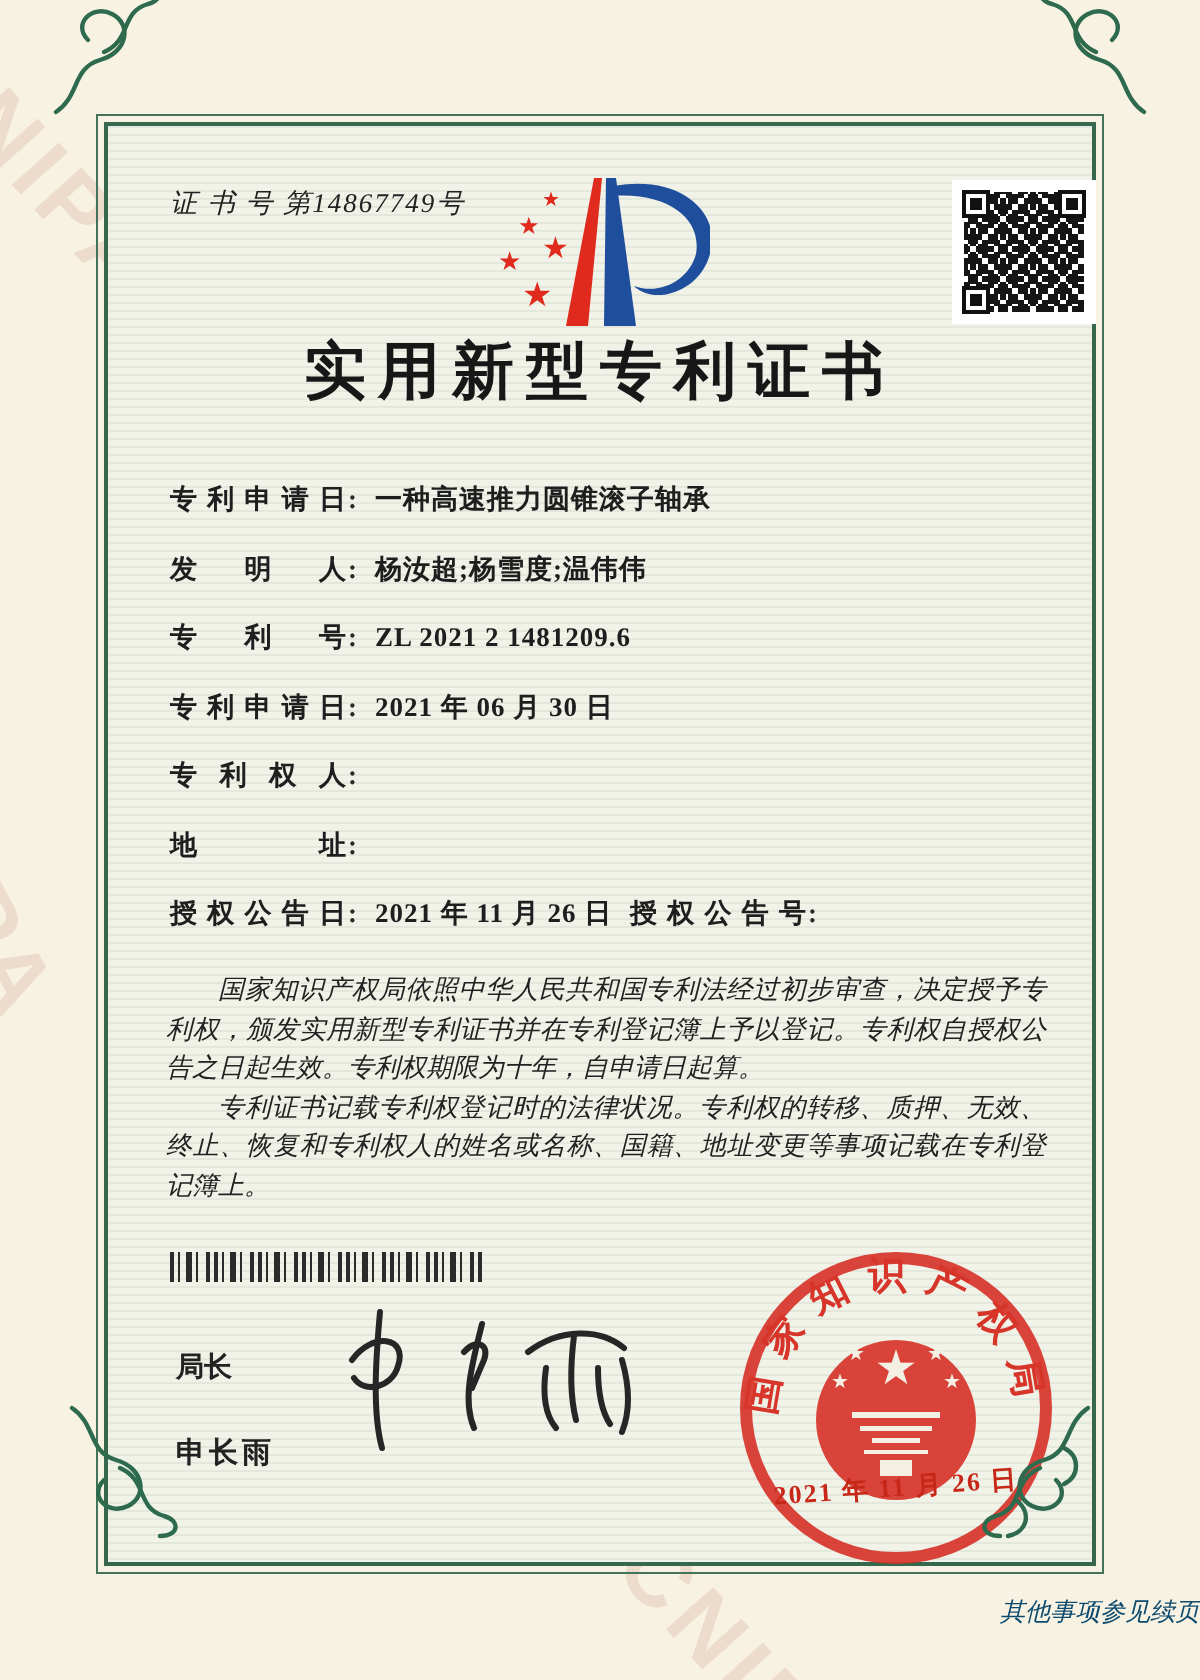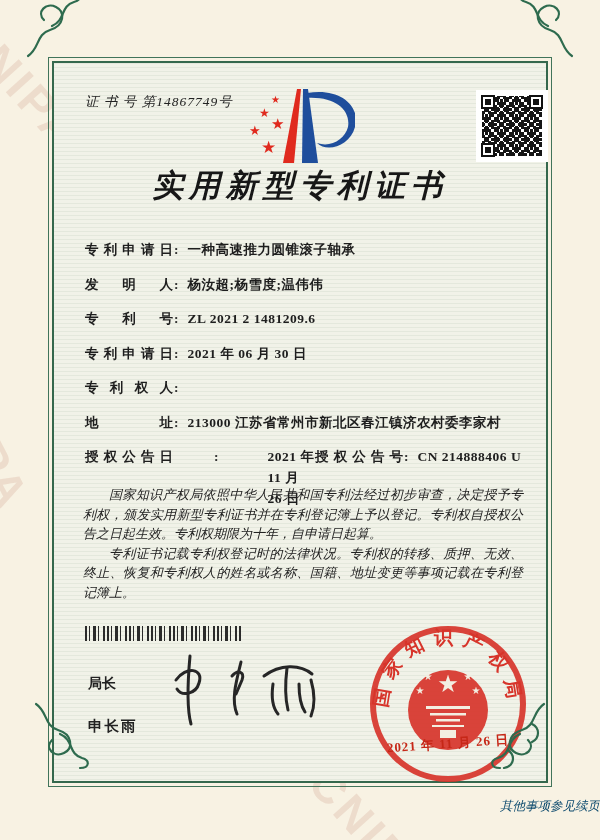--- a/index.html
+++ b/index.html
@@ -29,31 +29,31 @@
       box-shadow:0 0 0 3px #fff;}
   .qr .mods{position:absolute;inset:3px;
       background:
         conic-gradient(#151515 0 90deg,transparent 90deg 180deg,#151515 180deg 270deg,transparent 270deg 360deg) 0 0/6px 6px,
         conic-gradient(transparent 0 90deg,#151515 90deg 180deg,transparent 180deg 270deg,#151515 270deg 360deg) 2px 1px/10px 10px;}
   .qr .finder{position:absolute;width:14px;height:14px;border:2.5px solid #111;background:#fff;box-sizing:border-box;}
   .qr .finder::after{content:"";position:absolute;inset:2px;background:#111;}
   .qr .f-tl{left:2px;top:2px;} .qr .f-tr{right:2px;top:2px;} .qr .f-bl{left:2px;bottom:2px;}
 
   .title{position:absolute;left:0;top:108px;width:100%;text-align:center;
-         font-size:31px;font-weight:bold;letter-spacing:6px;color:#171717;font-style:italic;}
+         font-size:31px;font-weight:bold;letter-spacing:6px;color:#171717;}
 
   .fields{position:absolute;left:37px;top:182px;width:442px;font-size:13.5px;}
   .row{display:flex;align-items:baseline;margin-bottom:13.5px;line-height:21px;}
   .lbl{display:inline-block;width:88px;text-align:justify;text-align-last:justify;
        font-weight:bold;color:#1e1e1e;flex:none;}
   .colon{font-weight:bold;margin:0 9px 0 1px;flex:none;}
   .val{color:#1e1e1e;font-weight:bold;letter-spacing:0.5px;}
   .row-double{display:flex;}
   .grp{display:flex;align-items:baseline;line-height:21px;}
-  .grp1{width:230px;flex:none;gap:40px;}
+  .grp1{width:230px;flex:none;}
 
   .body-text{position:absolute;left:35px;top:428px;width:440px;}
   .body-text p{margin:0;font-size:13px;line-height:19.5px;text-indent:2em;
                text-align:justify;font-style:italic;color:#222;}
 
   .barcode{position:absolute;left:37px;top:569px;width:157px;height:15px;
      background:repeating-linear-gradient(90deg,
        #2b2b2b 0 2px, transparent 2px 4px,
        #2b2b2b 4px 5px, transparent 5px 8px,
        #2b2b2b 8px 11px, transparent 11px 13px,
@@ -168,32 +168,30 @@
           <span class="colon">:</span>
         <span class="val">2021 年 06 月 30 日</span>
       </div>
       <div class="row">
         <span class="lbl">专利权人</span>
           <span class="colon">:</span>
       </div>
       <div class="row">
         <span class="lbl">地址</span>
           <span class="colon">:</span>
-        <span class="val">213000 江苏省常州市新北区春江镇济农村委李家村</span>
       </div>
       <div class="row row-double">
         <div class="grp grp1">
           <span class="lbl">授权公告日</span>
             <span class="colon">:</span>
           <span class="val">2021 年 11 月 26 日</span>
         </div>
         <div class="grp">
           <span class="lbl">授权公告号</span>
             <span class="colon">:</span>
-          <span class="val">CN 214888406 U</span>
         </div>
       </div>
     </div>
 
     <div class="body-text">
       <p>国家知识产权局依照中华人民共和国专利法经过初步审查，决定授予专利权，颁发实用新型专利证书并在专利登记簿上予以登记。专利权自授权公告之日起生效。专利权期限为十年，自申请日起算。</p>
       <p>专利证书记载专利权登记时的法律状况。专利权的转移、质押、无效、终止、恢复和专利权人的姓名或名称、国籍、地址变更等事项记载在专利登记簿上。</p>
     </div>
 
     <div class="barcode"></div>

